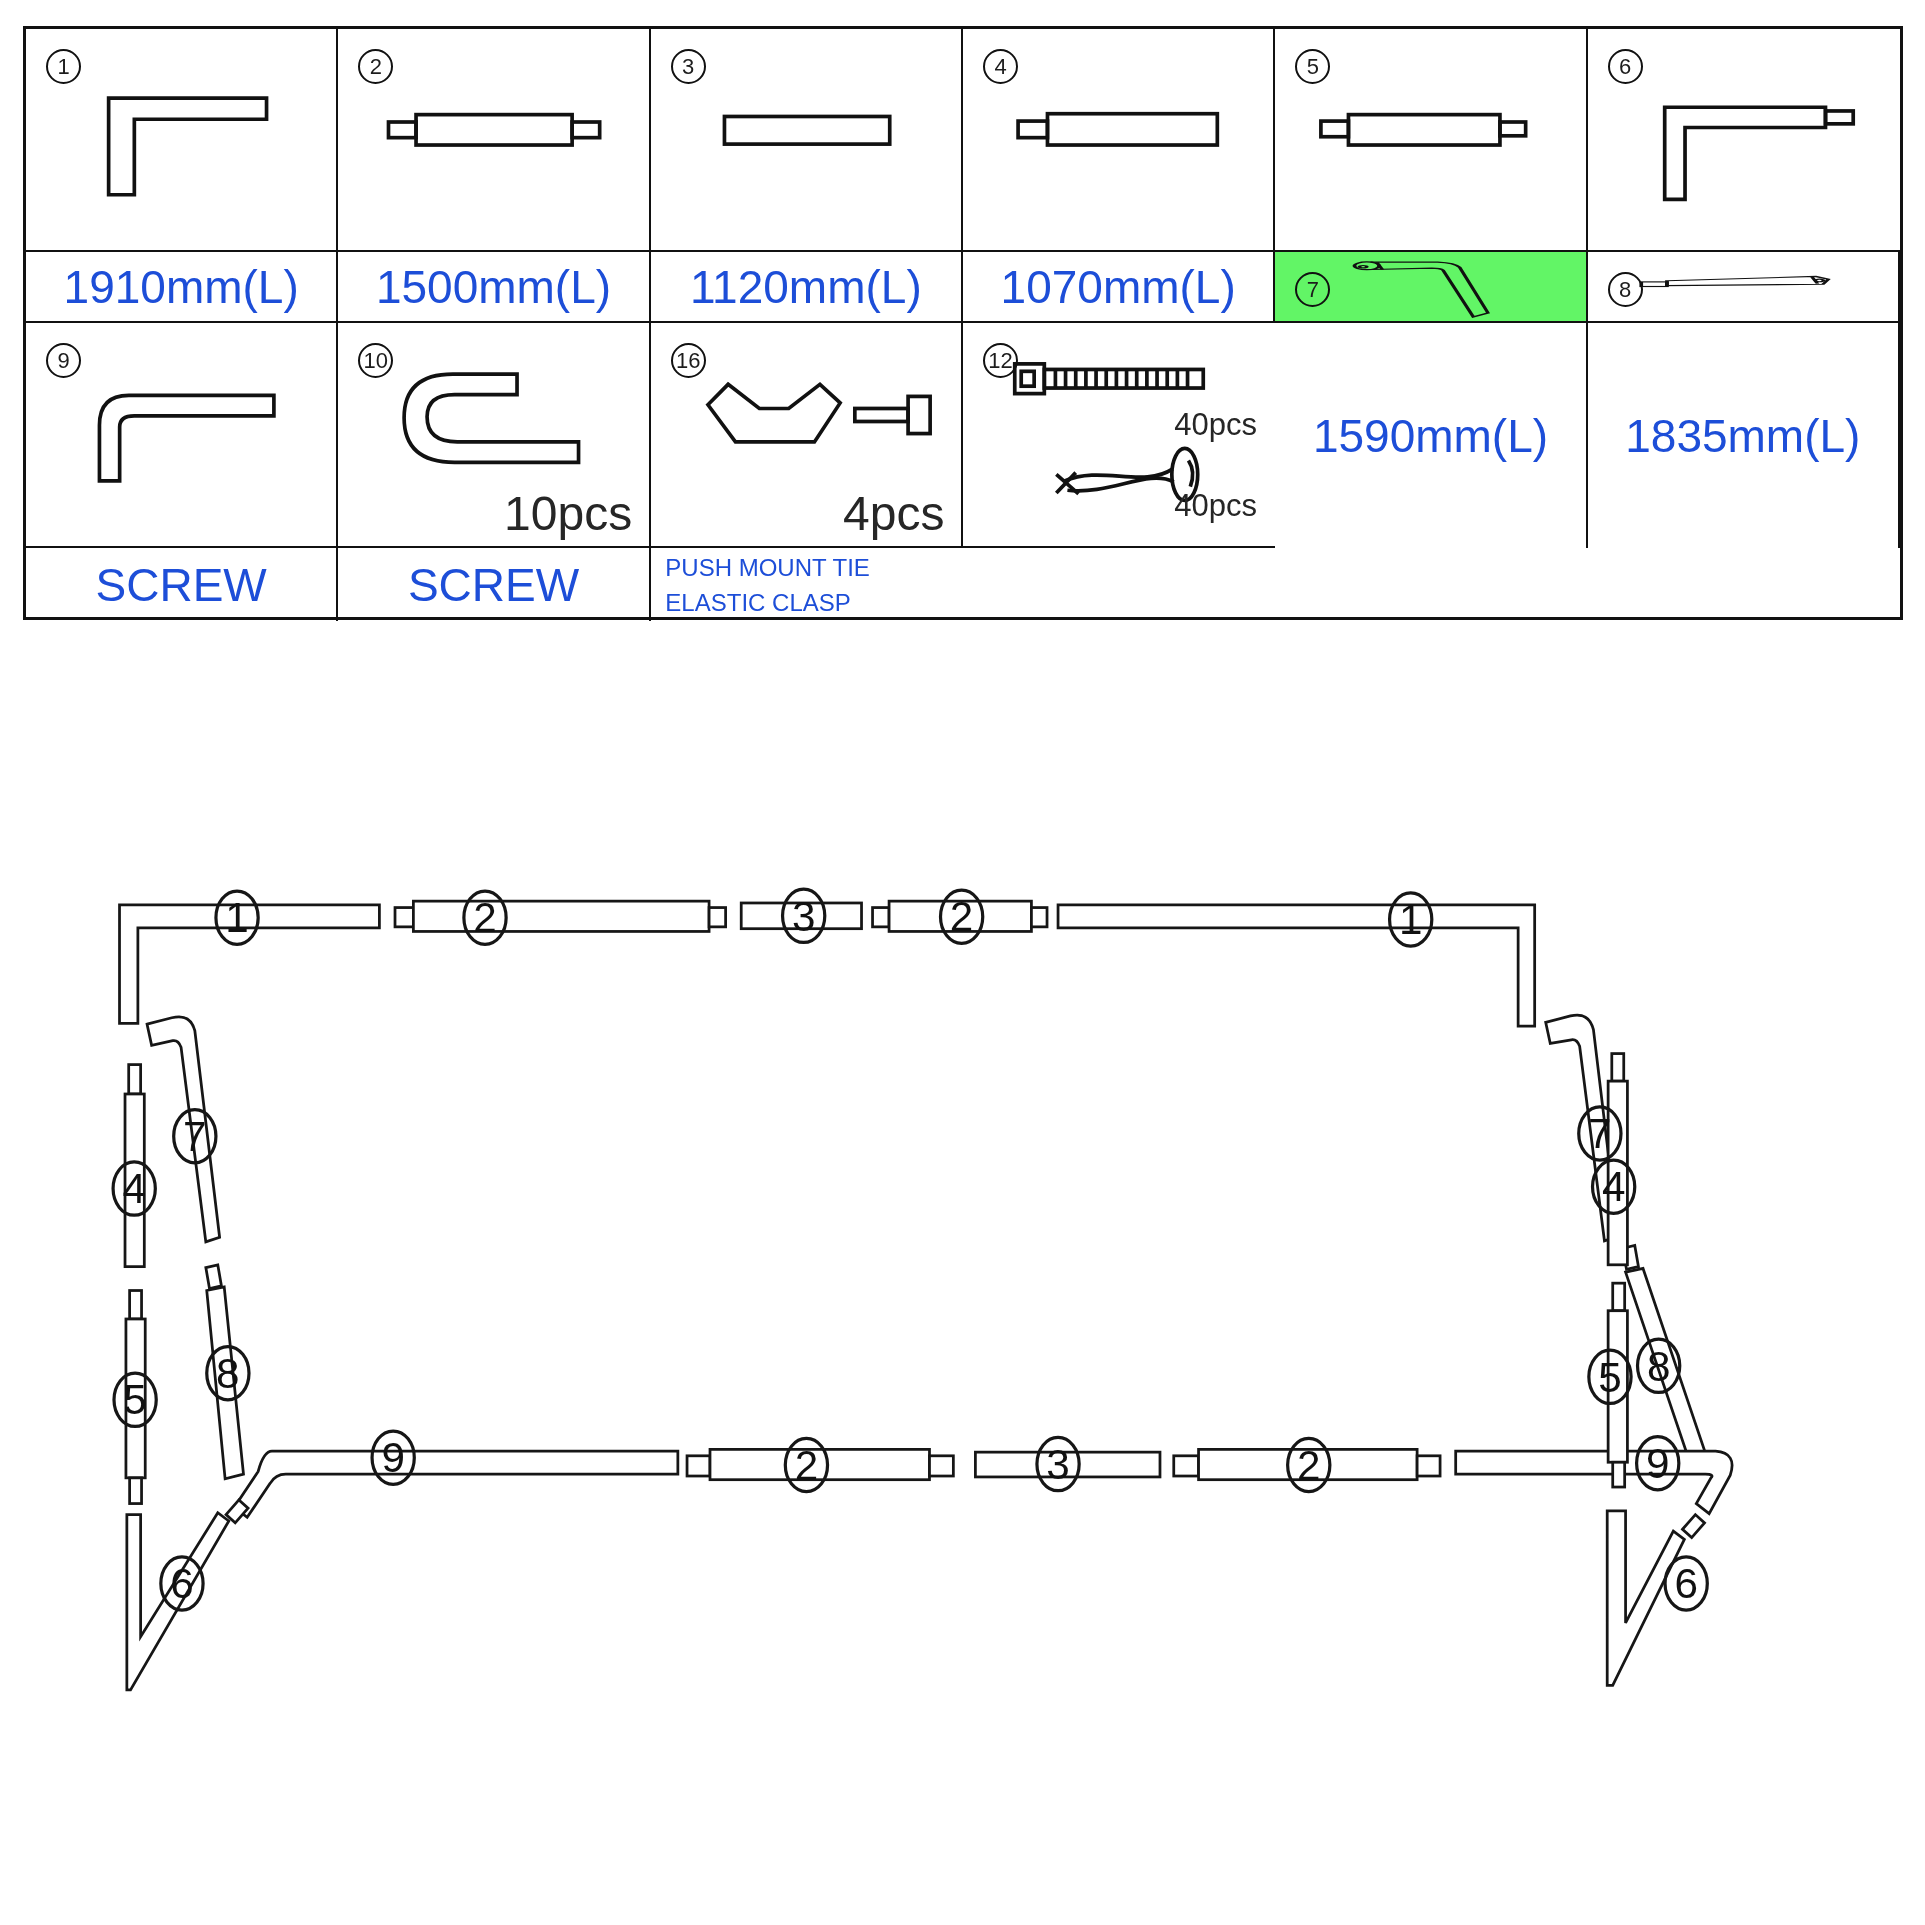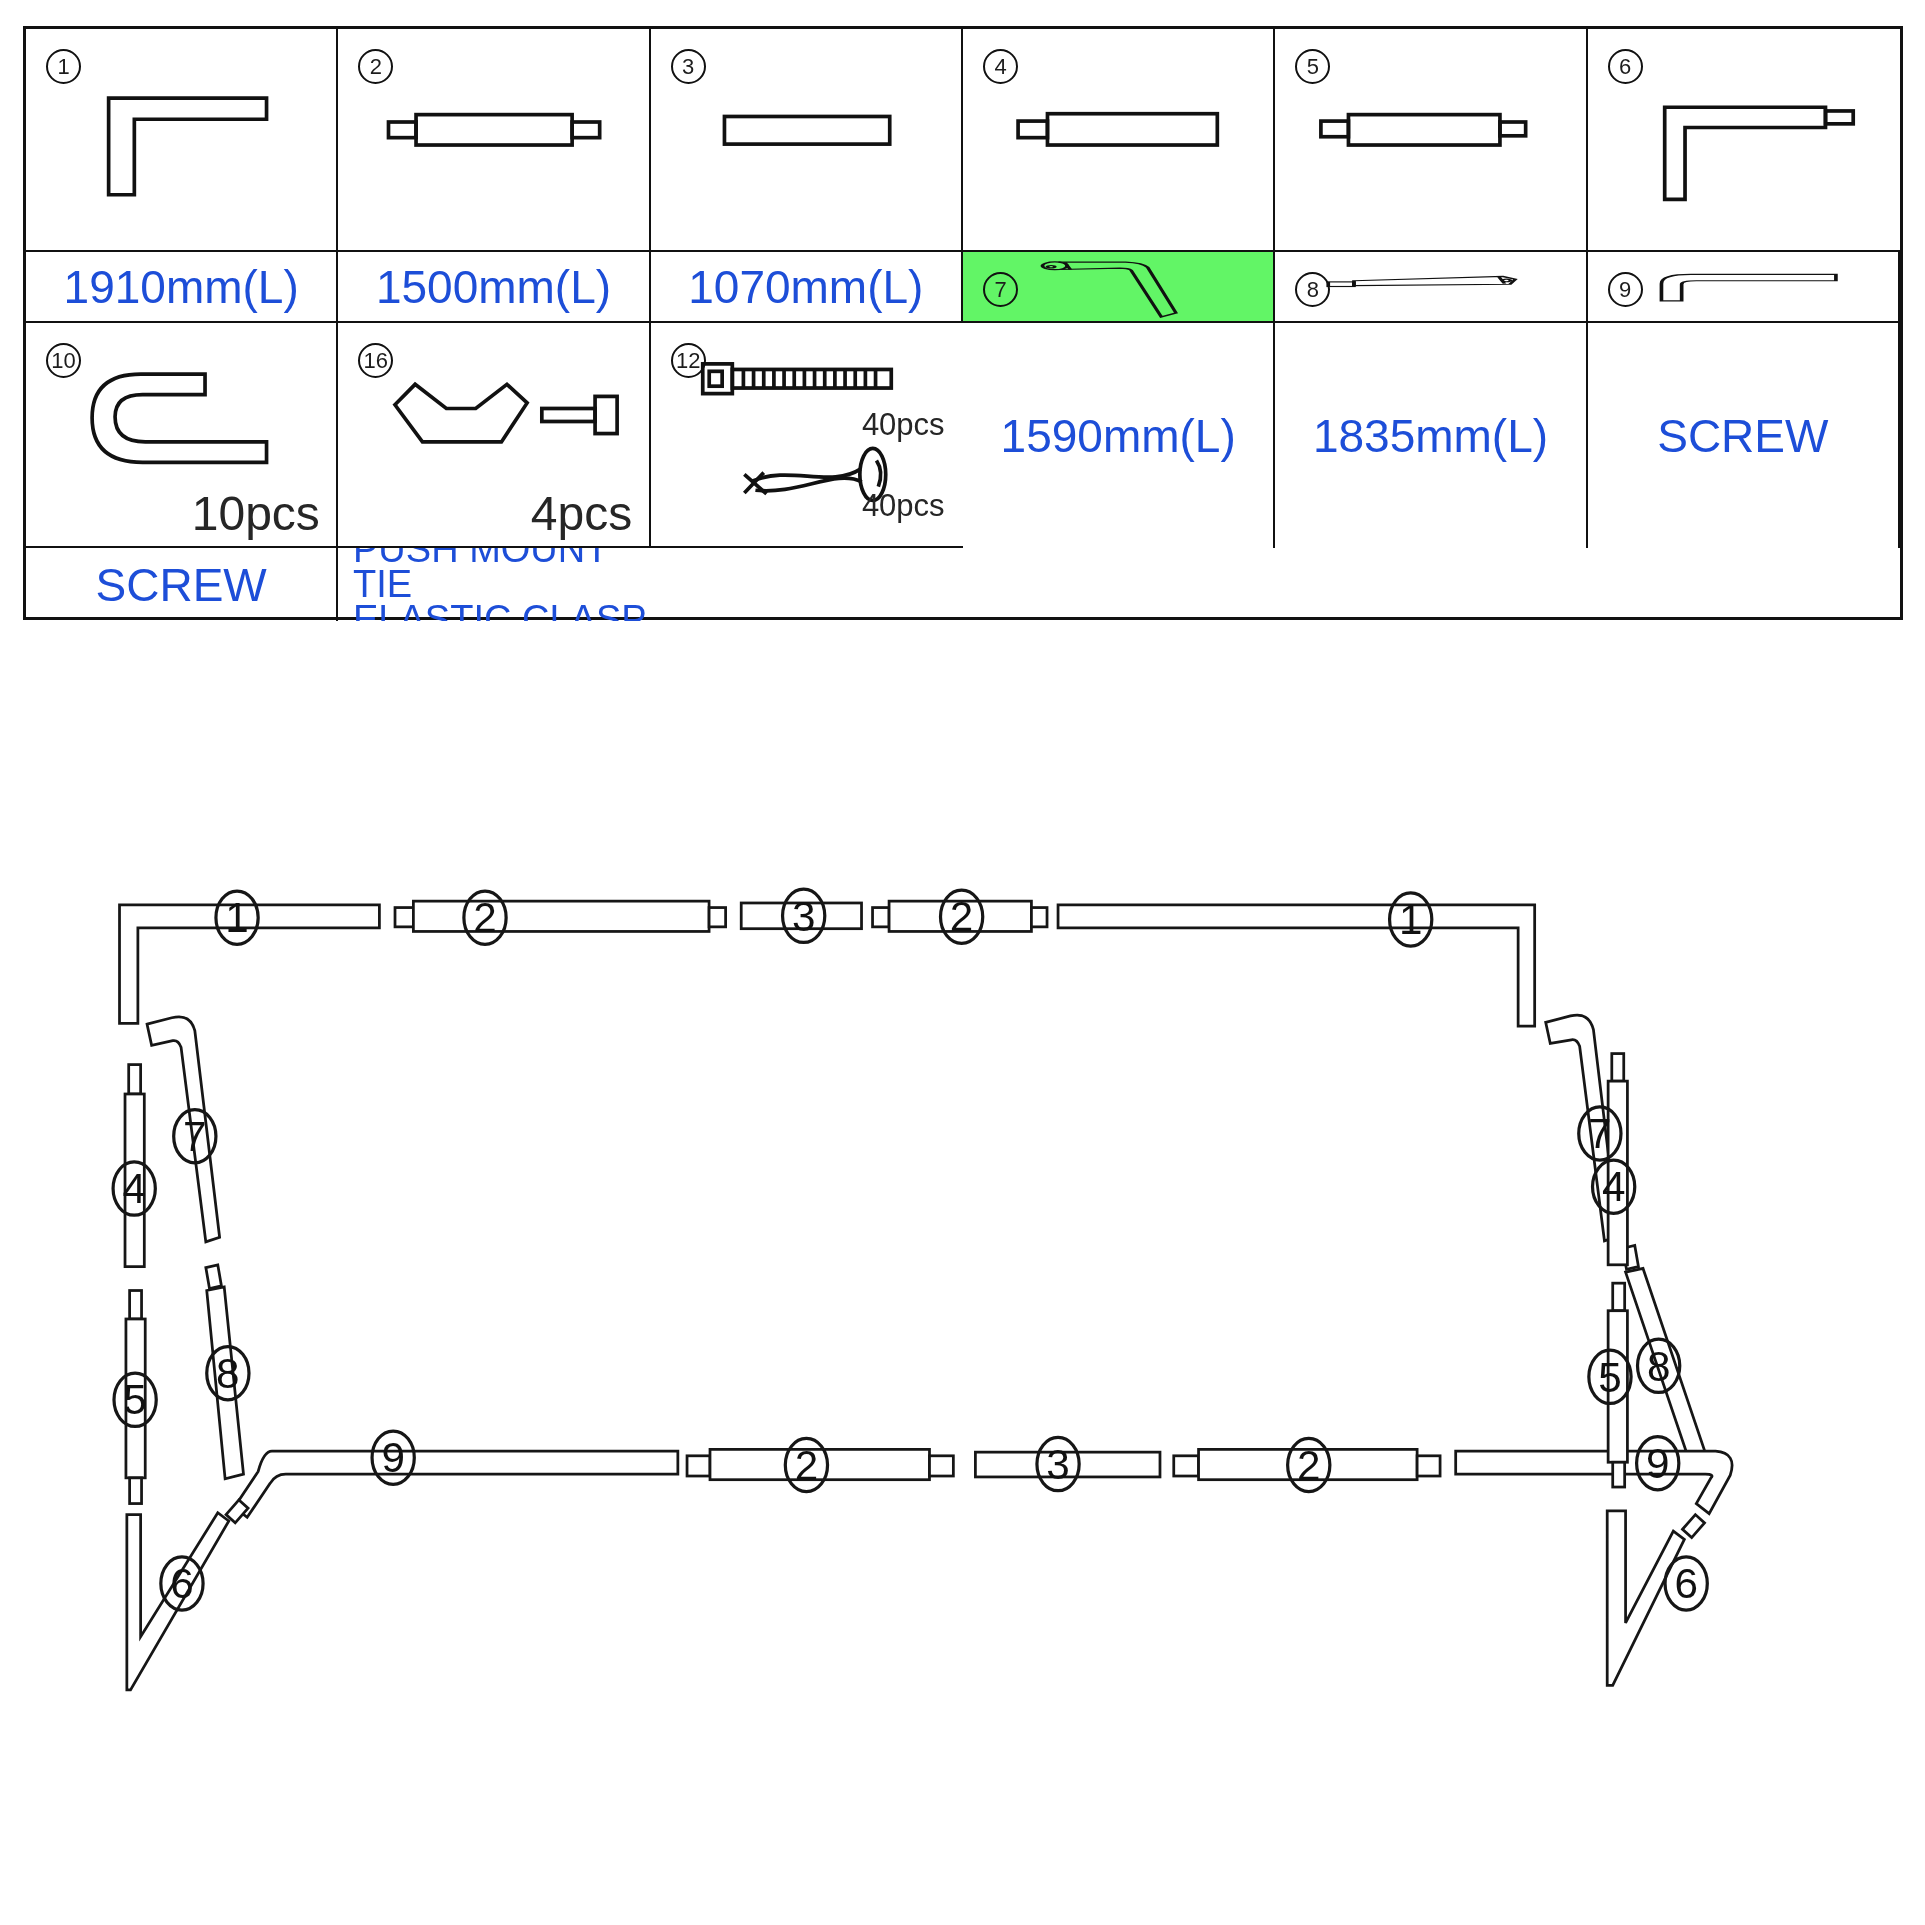--- a/index.html
+++ b/index.html
@@ -11,21 +11,21 @@
         border:3.7px solid #111;box-sizing:border-box;background:#fff;}
   .cell{position:relative;box-sizing:border-box;border-right:2.8px solid #111;border-bottom:2.8px solid #111;overflow:hidden;}
   .cell.c6{border-right:none;}
   .cell.rlast{border-bottom:none;justify-content:center;}
   .part-cell svg{position:absolute;left:0;top:0;width:100%;height:100%;}
   .badge{position:absolute;left:20px;top:20px;width:31px;height:31px;border:2.8px solid #111;
          border-radius:50%;display:flex;align-items:center;justify-content:center;
          font-size:22px;line-height:1;background:transparent;z-index:2;}
   .label-cell{display:flex;align-items:center;justify-content:center;font-size:46px;color:#1d4ed8;}
   .label-cell.small{flex-direction:column;align-items:flex-start;justify-content:center;
-         padding-left:14.7px;font-size:38px;line-height:35px;}
+         padding-left:14.7px;font-size:24px;line-height:35px;}
   .hl{background:#62f566;}
   .qty{position:absolute;right:16.5px;bottom:5.5px;font-size:48px;color:#262626;text-align:right;}
   .qty-sm1{position:absolute;right:18.4px;top:84px;font-size:31px;color:#262626;}
   .qty-sm2{position:absolute;right:18.4px;top:165px;font-size:31px;color:#262626;}
   .diagram{position:absolute;left:0;top:824px;}
   .diagram path,.diagram rect{fill:#fff;stroke:#161616;stroke-width:3;}
   .diagram ellipse{fill:none;stroke:#161616;stroke-width:3.5;}
   .diagram text{font-family:"Liberation Sans",sans-serif;font-size:46px;fill:#111;text-anchor:middle;}
   .tline{stroke:#111;stroke-width:4;fill:none;}
 </style>
@@ -79,20 +79,23 @@
       </svg>
     </div>
 
     <div class="cell label-cell">
         <span>1910mm(L)</span>
       </div>
     <div class="cell label-cell">
         <span>1500mm(L)</span>
       </div>
     <div class="cell label-cell">
+        <span>1120mm(L)</span>
+      </div>
+    <div class="cell label-cell">
         <span>1070mm(L)</span>
       </div>
 
     <div class="cell part-cell hl" style="background: rgb(98, 245, 102);">
       <span class="badge">7</span>
       <svg viewBox="0 0 338 240" preserveAspectRatio="none">
         <circle class="tline" cx="100" cy="48" r="13.5"></circle>
         <circle class="tline" cx="96" cy="51" r="4"></circle>
         <path class="tline" d="M104,35 L177,35 Q196,38 201,53 L232,212 L216,226 L183,63 Q180,56 171,56 L106,61"></path>
         <path class="tline" d="M111,36 L117,61"></path>

